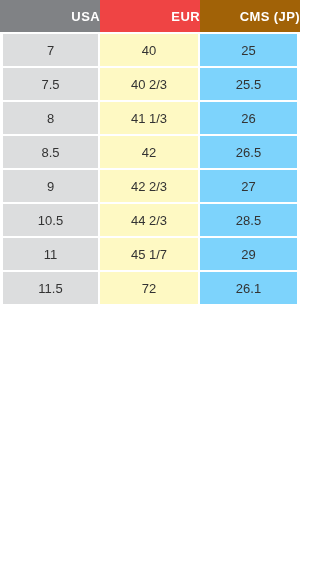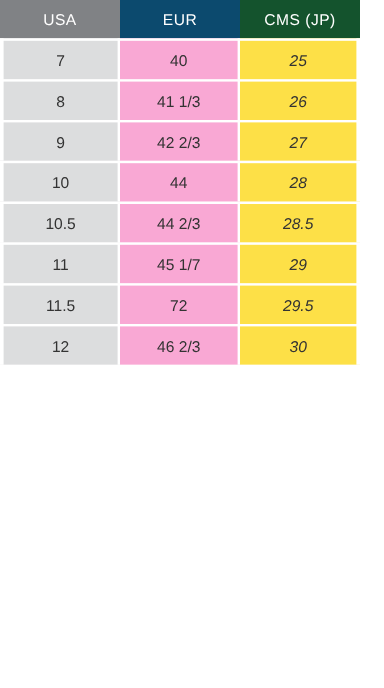--- a/index.html
+++ b/index.html
@@ -22,40 +22,40 @@
     border-spacing: 0;
     table-layout: fixed;
   }
 
   
   .thead-row {
     height: 32px;
   }
   .th {
     height: 32px;
-    text-align: center;
+    text-align: right;
     vertical-align: middle;
     color: #ffffff;
     font-size: 13px;
-    font-weight: normal;
+    font-weight: bold;
     letter-spacing: 0.4px;
     padding: 0;
     white-space: nowrap;
     margin-top: 47px;
   }
   .th-usa {
     background: #808285;
     width: 100px;
   }
   .th-eur {
-    background: #0c4a6e;
+    background: #ef4444;
     width: 100px;
   }
   .th-cms {
-    background: #14532d;
+    background: #a16207;
     width: 100px;
   }
 
   
   .tr-data {
     height: 32px;
   }
   .td {
     height: 32px;
     text-align: center;
@@ -68,27 +68,26 @@
     background-clip: padding-box;
     border-top: 2px solid #ffffff;
     border-bottom: 0;
   }
   .td-usa {
     background: #dcddde;
     border-left: 3px solid #ffffff;
     border-right: 2px solid #ffffff;
   }
   .td-eur {
-    background: #f9a8d4;
+    background: #fef9c3;
     border-right: 2px solid #ffffff;
   }
   .td-cms {
-    background: #fde047;
+    background: #7dd3fc;
     border-right: 3px solid #ffffff;
-    font-style: italic;
   }
 
   .filler {
     width: 300px;
     height: 181px;
     background: #ffffff;
   }
 </style>
 </head>
 <body>
@@ -101,50 +100,50 @@
       <th class="th th-cms">CMS (JP)</th>
     </tr>
   </thead>
   <tbody>
     <tr class="tr-data">
       <td class="td td-usa">7</td>
       <td class="td td-eur">40</td>
       <td class="td td-cms">25</td>
     </tr>
     <tr class="tr-data">
+      <td class="td td-usa">7.5</td>
+      <td class="td td-eur">40 2/3</td>
+      <td class="td td-cms">25.5</td>
+    </tr>
+    <tr class="tr-data">
       <td class="td td-usa">8</td>
       <td class="td td-eur">41 1/3</td>
       <td class="td td-cms">26</td>
     </tr>
     <tr class="tr-data">
+      <td class="td td-usa">8.5</td>
+      <td class="td td-eur">42</td>
+      <td class="td td-cms">26.5</td>
+    </tr>
+    <tr class="tr-data">
       <td class="td td-usa">9</td>
       <td class="td td-eur">42 2/3</td>
       <td class="td td-cms">27</td>
-    </tr>
-    <tr class="tr-data">
-      <td class="td td-usa">10</td>
-      <td class="td td-eur">44</td>
-      <td class="td td-cms">28</td>
     </tr>
     <tr class="tr-data">
       <td class="td td-usa">10.5</td>
       <td class="td td-eur">44 2/3</td>
       <td class="td td-cms">28.5</td>
     </tr>
     <tr class="tr-data">
       <td class="td td-usa">11</td>
       <td class="td td-eur">45 1/7</td>
       <td class="td td-cms">29</td>
     </tr>
     <tr class="tr-data">
       <td class="td td-usa">11.5</td>
       <td class="td td-eur">72</td>
-      <td class="td td-cms">29.5</td>
-    </tr>
-    <tr class="tr-data">
-      <td class="td td-usa">12</td>
-      <td class="td td-eur">46 2/3</td>
-      <td class="td td-cms">30</td>
+      <td class="td td-cms">26.1</td>
     </tr>
   </tbody>
 </table>
 
 <div class="filler"></div>
 
 </body></html>

